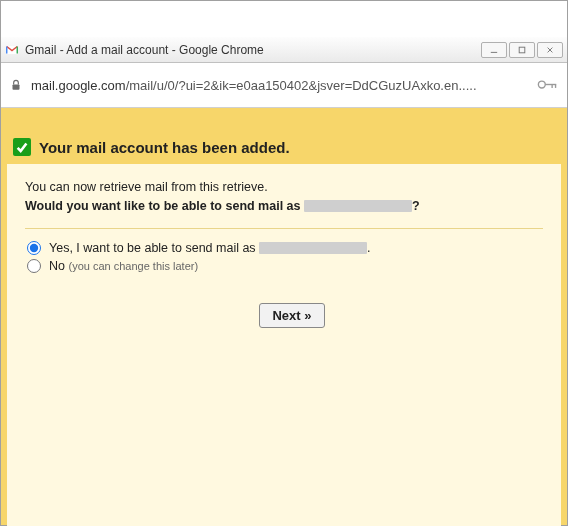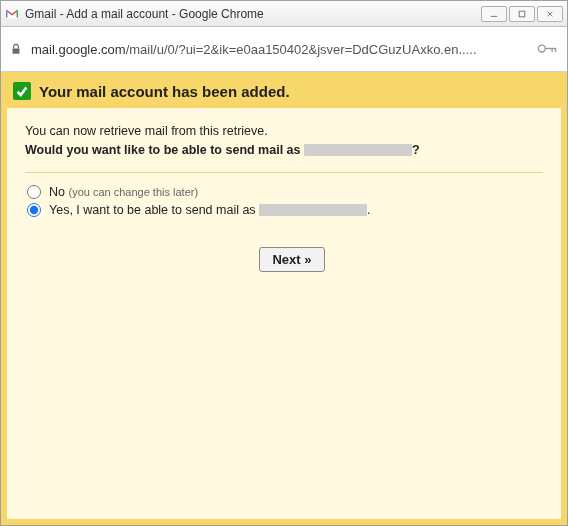--- a/index.html
+++ b/index.html
@@ -21,20 +21,21 @@
     }
     .titlebar {
       height: 26px;
       background: linear-gradient(#fdfdfd, #eaeaea);
       border-bottom: 1px solid #c0c0c0;
       display: flex;
       align-items: center;
       padding: 0 4px;
       font-size: 12px;
       color: #333;
+      margin-top: 36px;
     }
     .titlebar .favicon {
       width: 14px;
       height: 14px;
       margin-right: 6px;
       position: relative;
     }
     .titlebar .favicon svg { width: 14px; height: 14px; }
     .titlebar .title { flex: 1; white-space: nowrap; overflow: hidden; text-overflow: ellipsis; }
     .win-controls { display: flex; gap: 2px; }
@@ -72,20 +73,21 @@
       padding: 6px;
     }
     .banner {
       background: #f7d66a;
       padding: 4px 6px 8px 6px;
       display: flex;
       align-items: center;
       font-size: 15px;
       font-weight: bold;
       color: #222;
+      margin-top: 20px;
     }
     .banner .check {
       width: 18px;
       height: 18px;
       background: #1a9e1a;
       display: flex;
       align-items: center;
       justify-content: center;
       margin-right: 8px;
       border-radius: 2px;
@@ -219,33 +221,33 @@
         <span class="line2">
           <span>Would you want like to be able to send mail as</span>
           <span class="redact w1"></span><span>?</span>
         </span>
       </div>
 
       <hr class="sep">
 
       <div class="options">
         <label class="opt">
+          <input type="radio" name="sendas" checked="" style="">
+          <span>
+            <span>Yes, I want to be able to send mail as</span>
+            <span class="redact w2"></span><span>.</span>
+          </span>
+        </label>
+        <label class="opt">
           <input type="radio" name="sendas" style="">
           <span>
             <span>No</span>
             <span class="sub">(you can change this later)</span>
           </span>
         </label>
-        <label class="opt">
-          <input type="radio" name="sendas" checked="" style="">
-          <span>
-            <span>Yes, I want to be able to send mail as</span>
-            <span class="redact w2"></span><span>.</span>
-          </span>
-        </label>
       </div>
 
       <div class="btnrow">
         <button class="next-btn">Next »</button>
       </div>
 
     </div>
   </div>
 </div>
 

